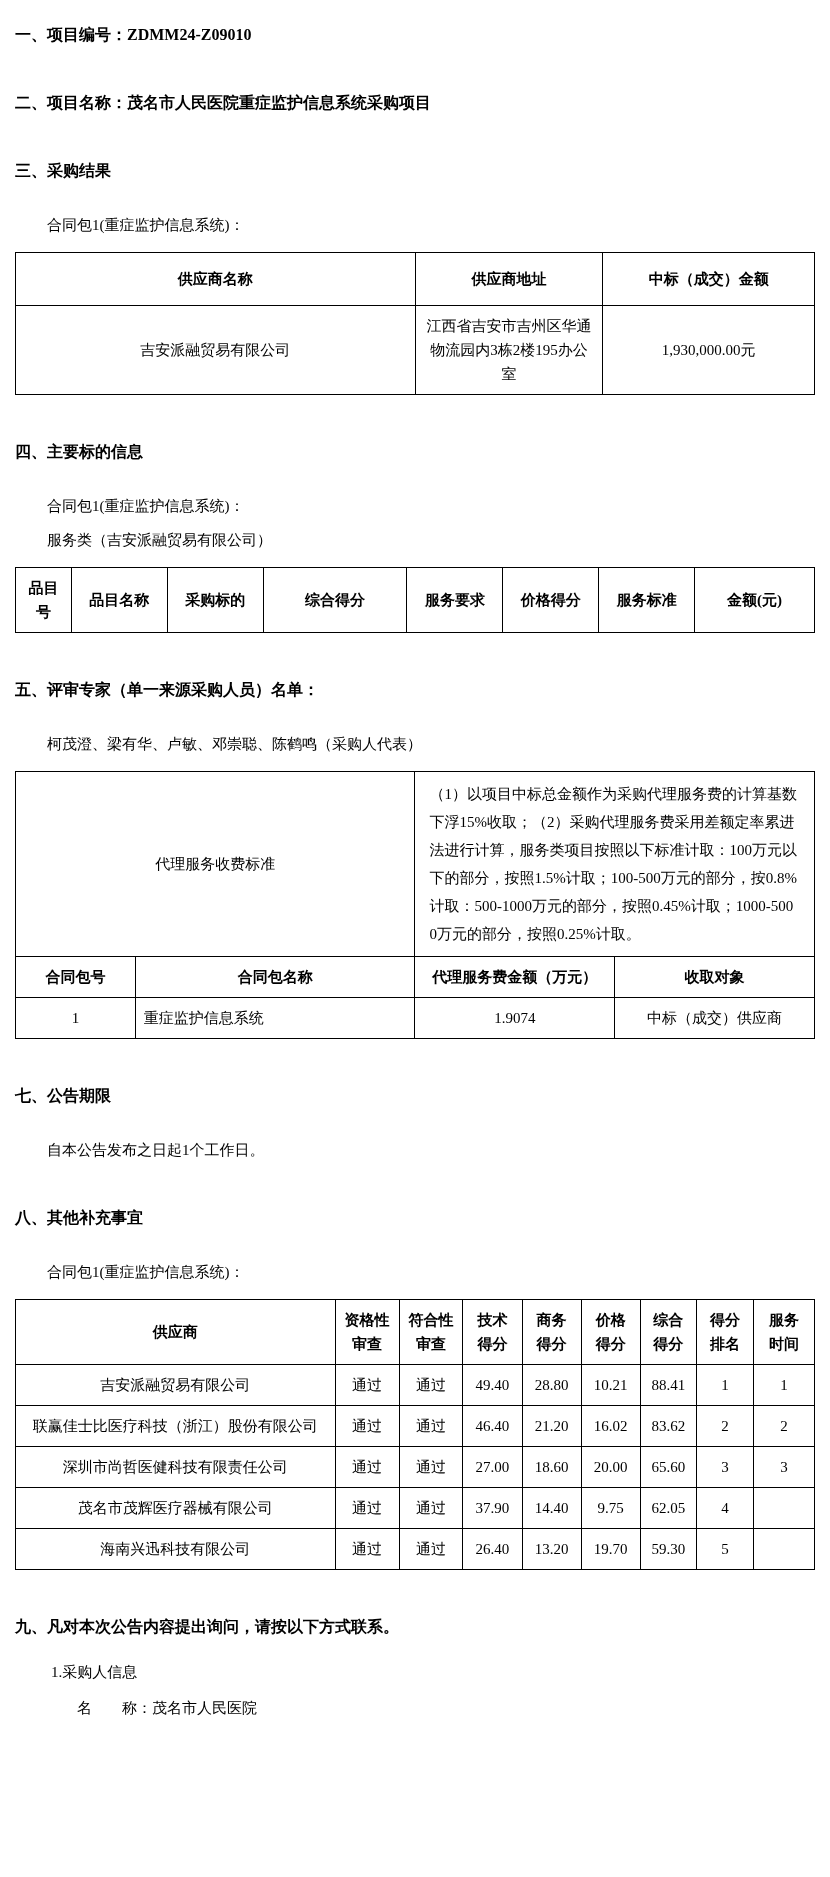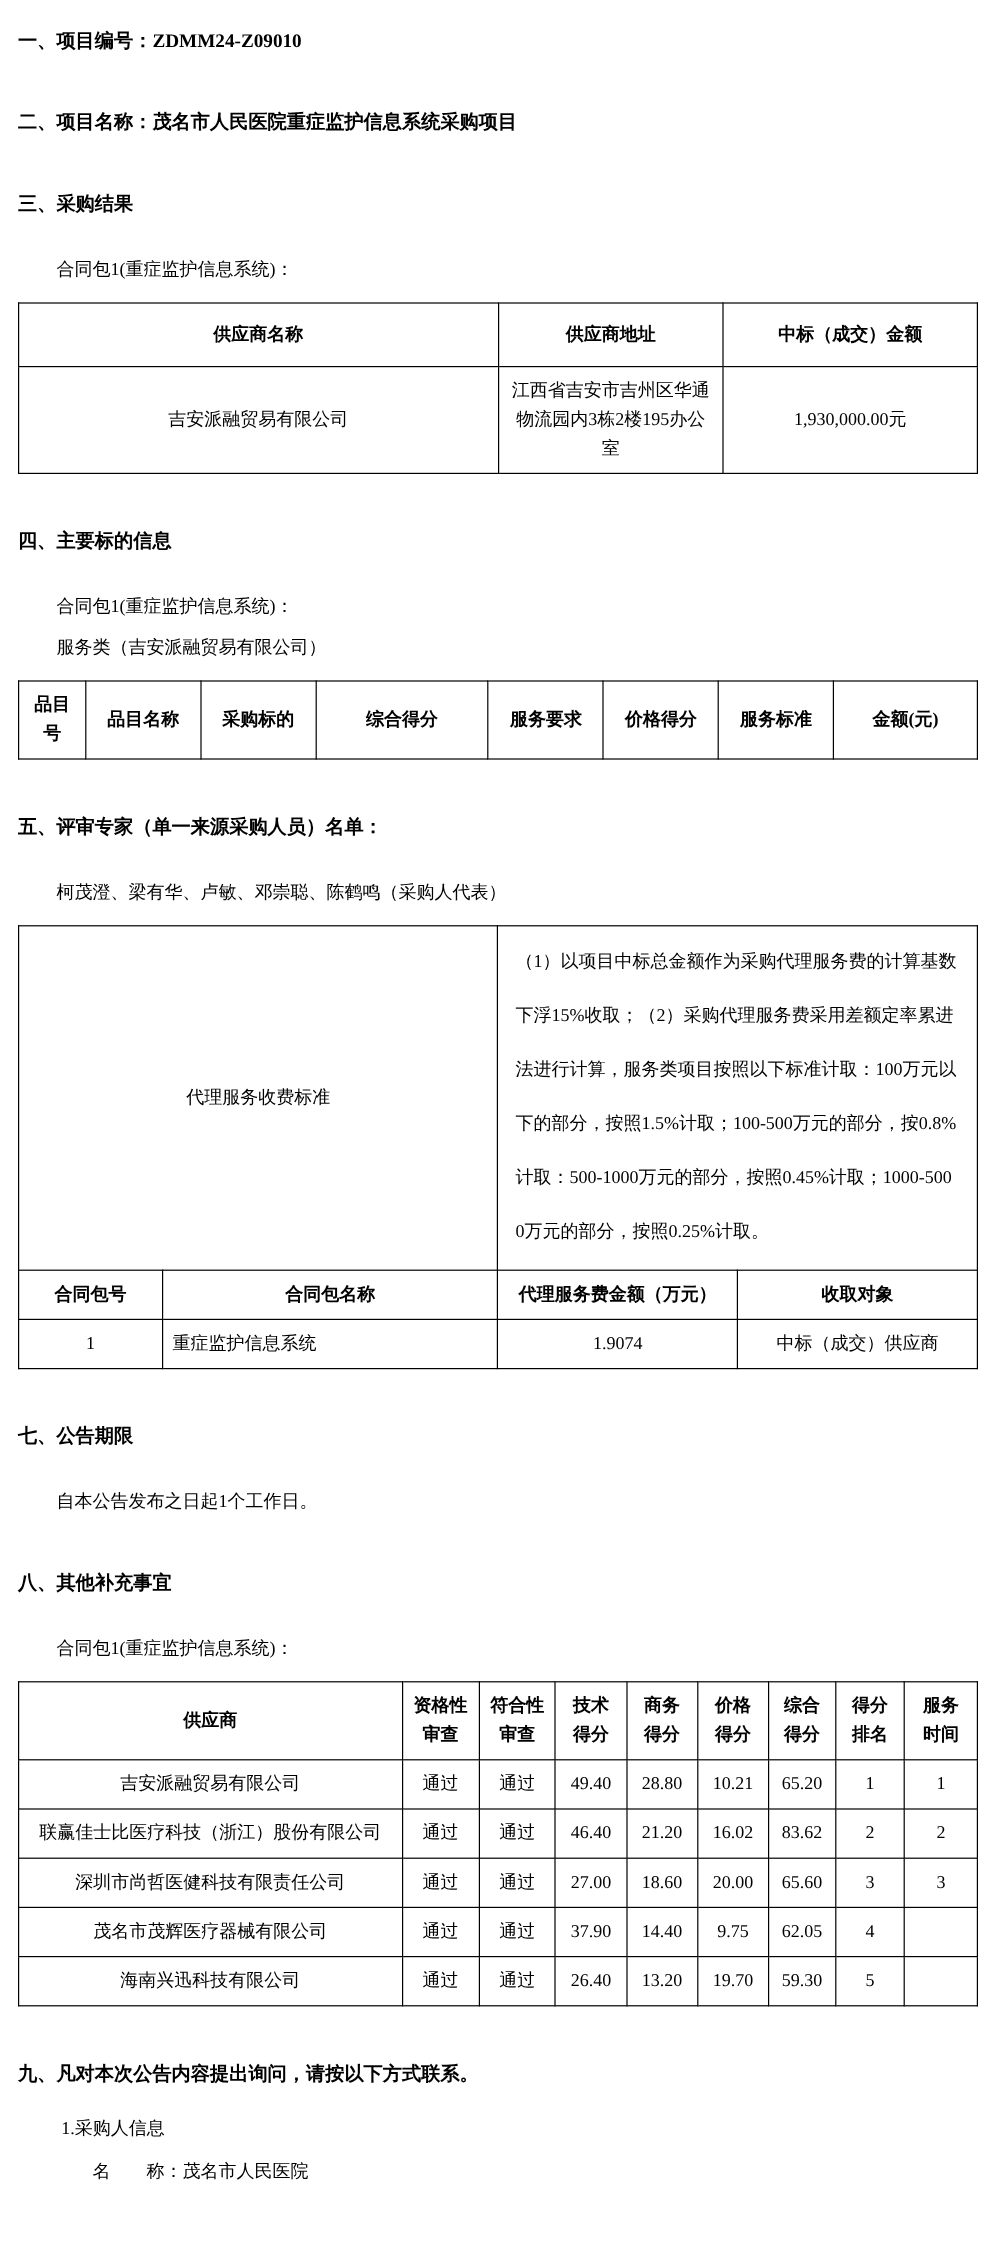--- a/index.html
+++ b/index.html
@@ -43,21 +43,21 @@
     line-height: 24px;
     word-break: break-all;
     font-weight: 400;
   }
   th { font-weight: 700; }
   .pad-tall th { padding-top: 14px; padding-bottom: 14px; }
   td.num { }
   td.left { text-align: left; }
   td.feetext {
     text-align: left;
-    line-height: 45px;
+    line-height: 28px;
     padding: 8px 14px;
   }
   .contact1 { margin: 24px 0 0 36px; line-height: 21px; }
   .contact2 { margin: 15px 0 0 62px; line-height: 21px; }
 </style>
 </head>
 <body>
 
 <div class="page">
 
@@ -178,21 +178,21 @@
       <th>得分排名</th>
       <th>服务时间</th>
     </tr>
     <tr>
       <td>吉安派融贸易有限公司</td>
       <td>通过</td>
       <td>通过</td>
       <td>49.40</td>
       <td>28.80</td>
       <td>10.21</td>
-      <td>65.20</td>
+      <td>88.41</td>
       <td>1</td>
       <td>1</td>
     </tr>
     <tr>
       <td>联赢佳士比医疗科技（浙江）股份有限公司</td>
       <td>通过</td>
       <td>通过</td>
       <td>46.40</td>
       <td>21.20</td>
       <td>16.02</td>

